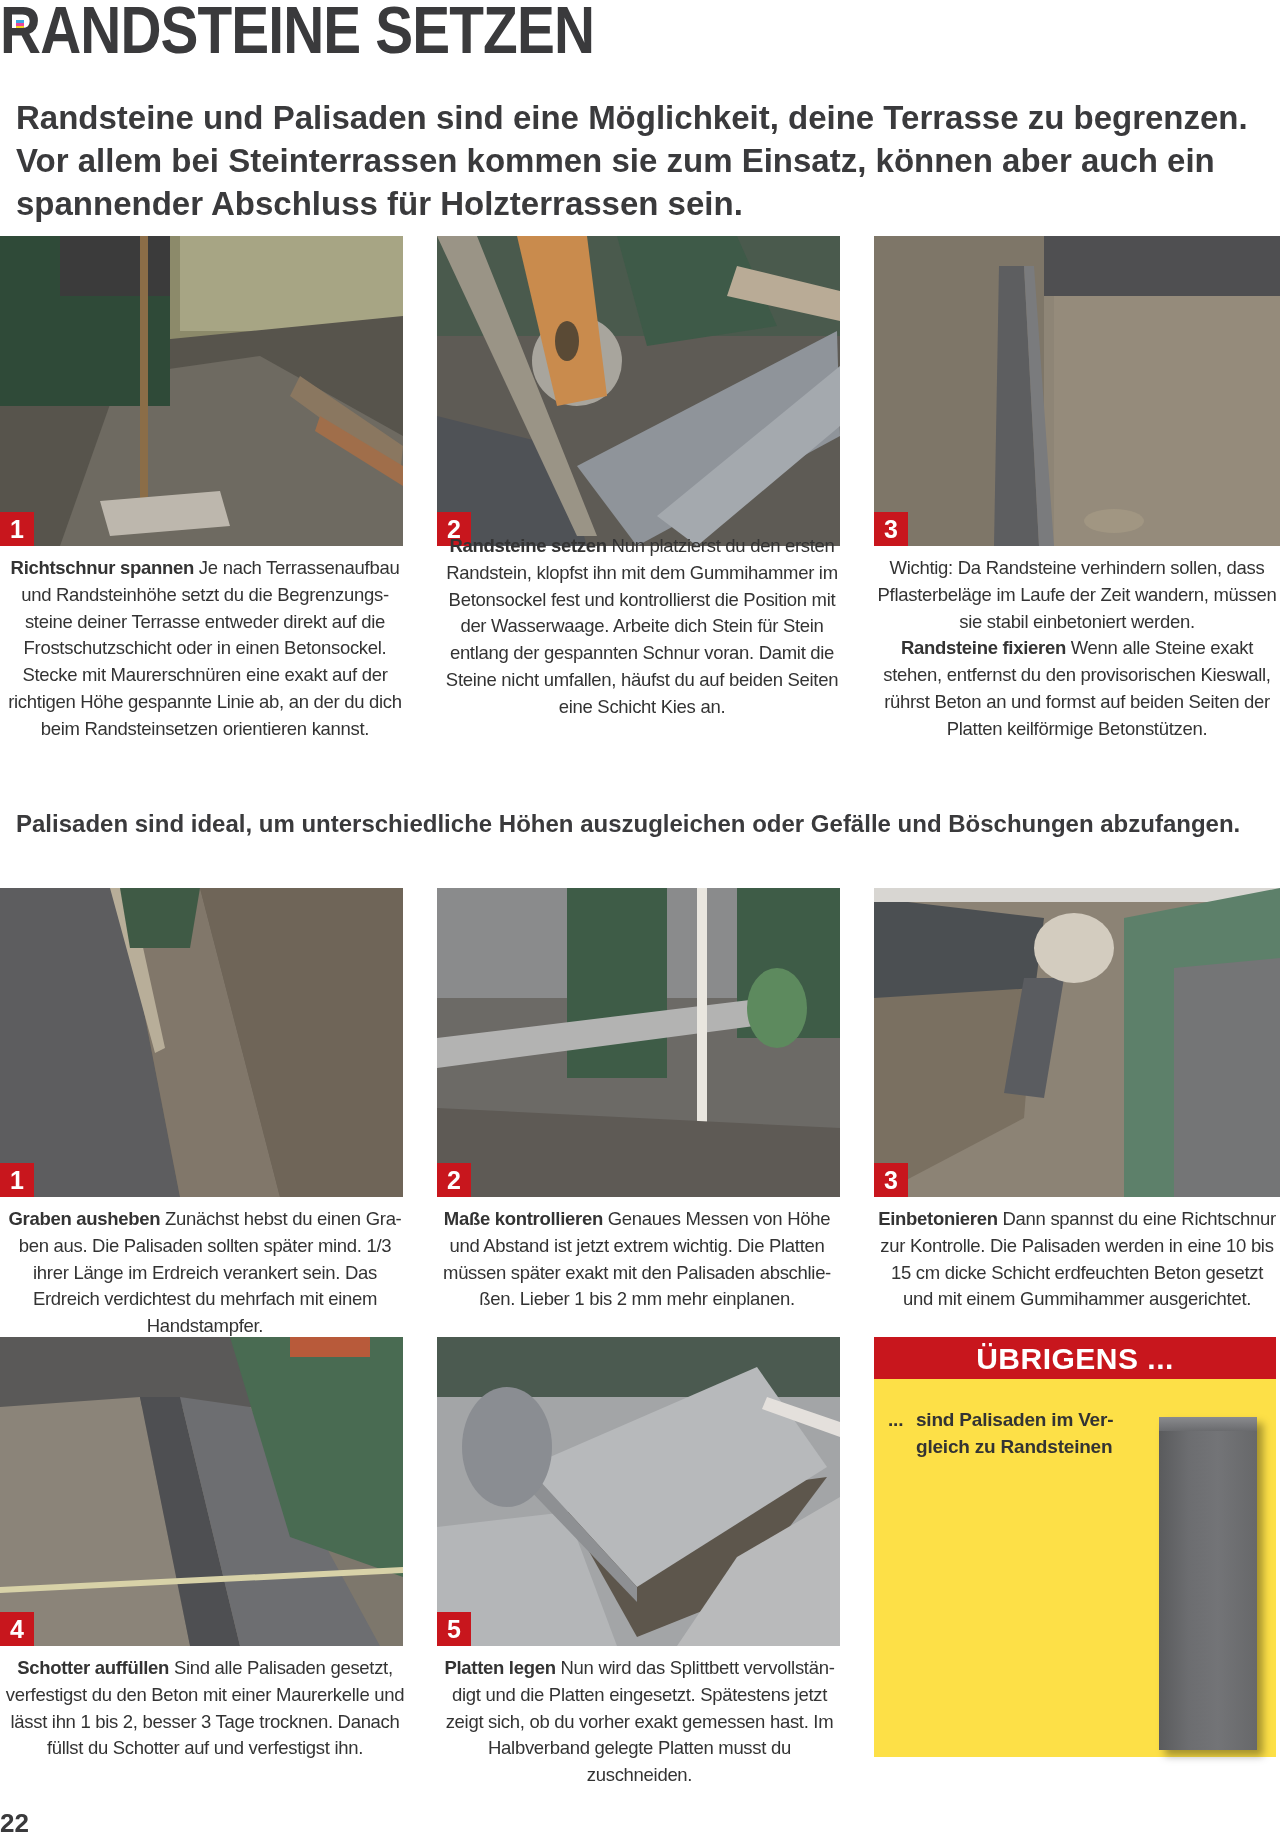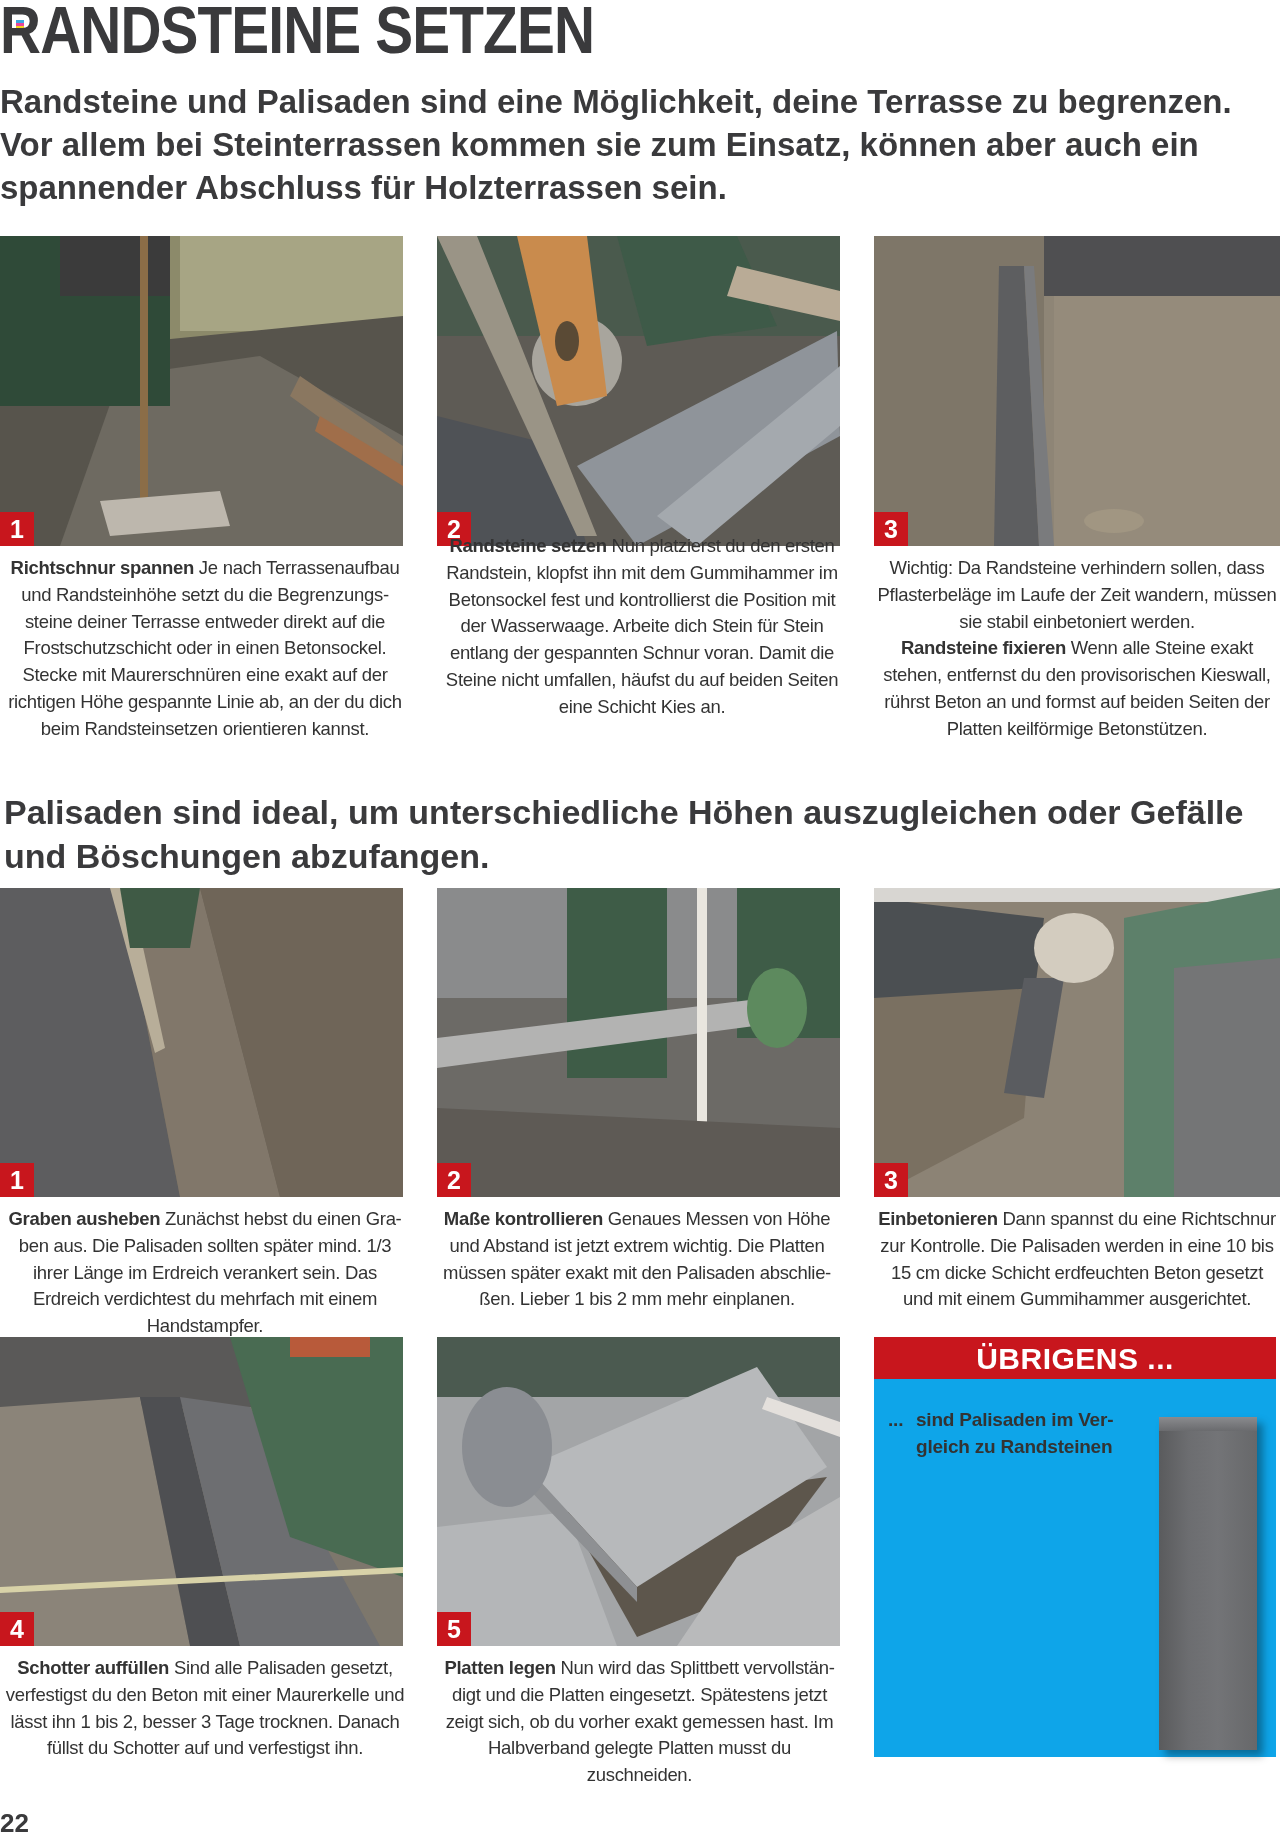--- a/index.html
+++ b/index.html
@@ -1,28 +1,28 @@
 <!DOCTYPE html>
 <html><head>
 <meta charset="utf-8">
 <style>
   html, body { margin:0; padding:0; background:#ffffff; }
   body { width:1280px; height:1837px; position:relative; overflow:hidden; font-family:"Liberation Sans", sans-serif; color:#3a3a3c; }
   .title { position:absolute; left:0; top:-6px; font-family:"Liberation Sans", sans-serif; font-weight:bold; font-size:66px; letter-spacing:-1px; transform:scaleX(0.86); transform-origin:left top; color:#3a3a3c; line-height:72px; margin:0; white-space:nowrap; }
   .cmyk { position:absolute; left:16px; top:20px; width:8px; height:9px; }
   .cmyk i { display:block; height:3px; }
-  .subtitle { position:absolute; left:0; top:80px; width:1240px; font-weight:bold; font-size:33px; line-height:43px; color:#3a3a3c; margin:0; }
-  .sec2 { position:absolute; left:0; top:786px; width:1240px; font-weight:bold; font-size:34px; line-height:44px; color:#3a3a3c; margin:4px; }
+  .subtitle { position:absolute; left:0; top:80px; width:1240px; font-weight:bold; font-size:33px; line-height:43px; color:#3a3a3c; margin:16px; }
+  .sec2 { position:absolute; left:0; top:786px; width:1240px; font-weight:bold; font-size:24px; line-height:44px; color:#3a3a3c; margin:16px; }
   .photo { position:absolute; overflow:hidden; }
   .photo svg { position:absolute; left:0; top:0; width:100%; height:100%; }
   .badge { position:absolute; left:0; bottom:0; width:34px; height:34px; background:#c8161d; color:#fff; font-weight:bold; font-size:25px; line-height:35px; text-align:center; }
   .caption { position:absolute; font-size:18.5px; line-height:26.8px; color:#333; letter-spacing:-0.3px; }
   .caption .lead { font-weight:bold; color:#333; }
   .caption p { margin:0;text-align:center; }
-  .infobox { position:absolute; left:874px; top:1337px; width:402px; height:420px; background:#0ea5e9; }
+  .infobox { position:absolute; left:874px; top:1337px; width:402px; height:420px; background:#fde047; }
   .infobox-head { position:absolute; left:0; top:0; width:402px; height:42px; background:#c8161d; color:#fff; font-weight:bold; font-size:30px; line-height:44px; text-align:center; letter-spacing:0.5px; }
   .info-text { position:absolute; left:14px; top:70px; width:250px; font-size:19px; line-height:26.8px; color:#333; letter-spacing:-0.2px; }
   .info-text .ell { position:absolute; left:0; top:0; font-weight:bold; }
   .info-text .body { padding-left:28px; }
   .info-text .bold { font-weight:bold;margin-top:40px; }
   .palisade { position:absolute; left:285px; top:80px; width:98px; height:330px; background:linear-gradient(90deg,#5a5b5d 0%,#6c6d70 30%,#737477 60%,#67686a 100%); box-shadow:6px 6px 8px rgba(0,0,0,0.35); border-top:3px solid #7d7e80; }
   .palisade::before { content:""; position:absolute; left:0; top:-3px; width:98px; height:14px; background:linear-gradient(180deg,#8a8b8e,#6a6b6e); }
   .pagenum { position:absolute; left:0; top:1808px; font-weight:bold; font-size:26px; color:#3a3a3c; }
 </style>
 </head>

